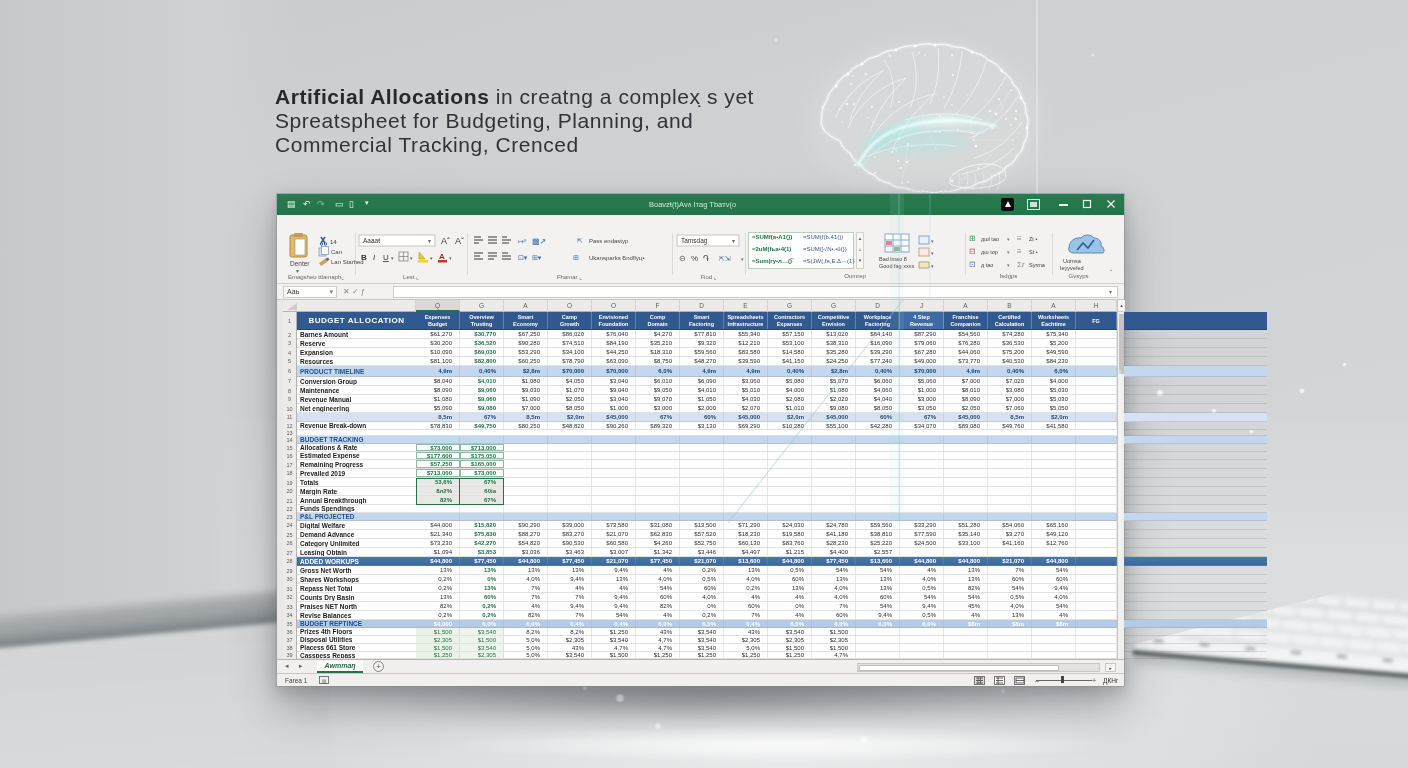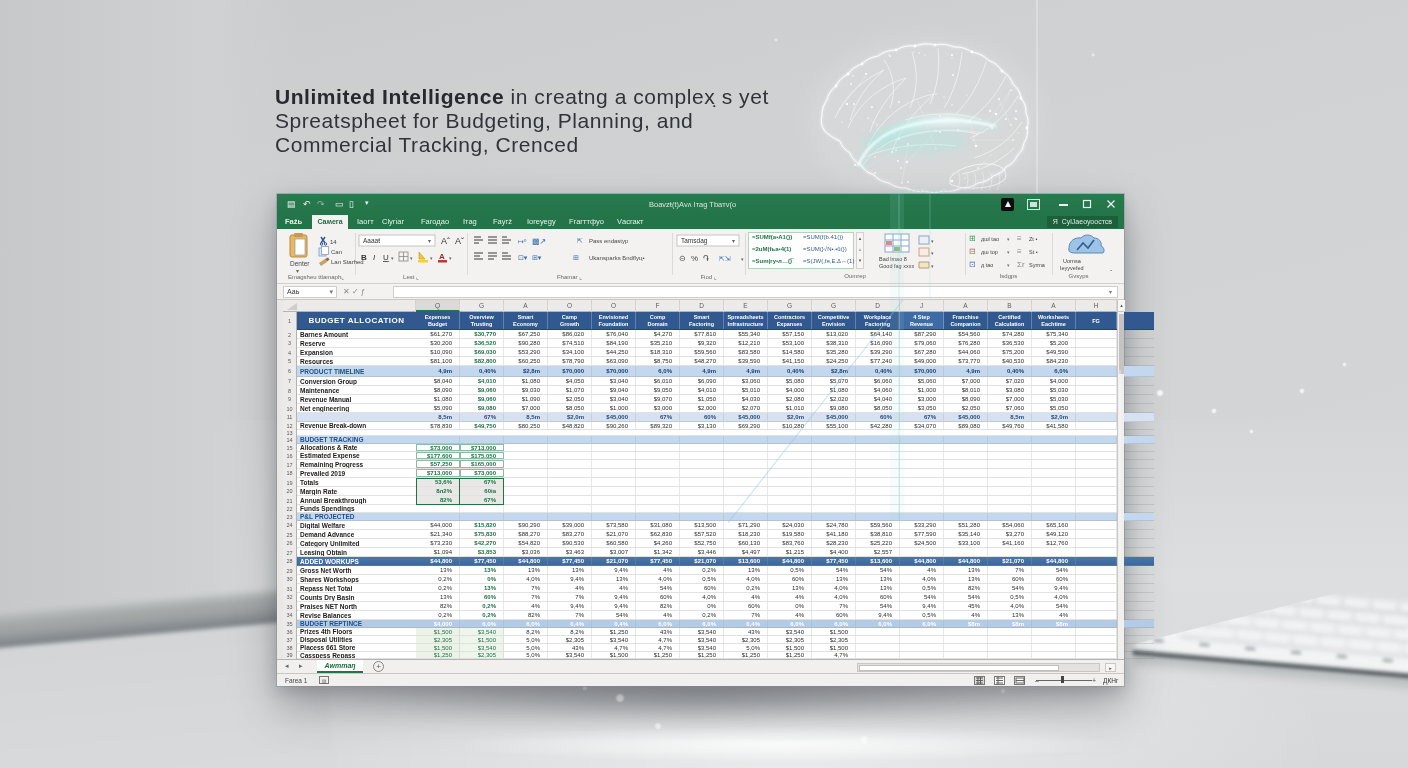--- a/index.html
+++ b/index.html
@@ -53,21 +53,21 @@
 #fbar{position:absolute;left:0;top:90px;width:847px;height:16px;background:#f3f2f1;border-bottom:1px solid #c9c7c5;}
 #namebox{position:absolute;left:6px;top:2px;width:54px;height:12px;background:#fff;border:1px solid #cfcdcb;font-size:7px;color:#333;padding:1px 3px;}
 #fx{position:absolute;left:66px;top:3px;font-size:8px;color:#8a8886;}
 #finput{position:absolute;left:116px;top:2px;width:725px;height:12px;background:#fff;border:1px solid #cfcdcb;}
 
 #sheet{position:absolute;left:6px;top:106px;width:841px;height:359px;background:#fff;}
 #colhdr{position:absolute;left:0;top:0;width:834px;height:12px;background:#ecebea;border-bottom:1px solid #b5b3b1;}
 .cl{position:absolute;top:0;height:12px;font-size:6.5px;color:#5e5c5a;text-align:center;line-height:12px;border-right:1px solid #d5d3d1;}
 #gutter{position:absolute;left:0;top:12px;width:14px;height:347px;background:#ecebea;border-right:1px solid #b5b3b1;}
 .rn{position:absolute;left:0;width:13px;font-size:5.5px;color:#5e5c5a;text-align:center;}
-.row{position:absolute;left:14px;width:857px;}
+.row{position:absolute;left:14px;width:970px;}
 .cell{position:absolute;top:0;height:100%;font-size:6px;color:#2e2c2a;overflow:hidden;white-space:nowrap;}
 .lab{padding-left:3px;font-size:6.5px;line-height:1.4;font-weight:bold;color:#1c1a18;}
 .val{text-align:right;padding-right:7px;border-right:1px solid rgba(160,160,160,.25);}
 .vscroll{position:absolute;left:834px;top:0px;width:7px;height:359px;background:#f1f0ef;border-left:1px solid #c9c7c5;}
 .vthumb{position:absolute;left:1px;top:14px;width:5px;height:60px;background:#c6c4c2;}
 
 #stabs{position:absolute;left:0;top:465px;width:847px;height:14px;background:#f1f0ef;border-top:1px solid #b5b3b1;font-size:7px;color:#555;}
 #sheettab{position:absolute;left:40px;top:0px;width:46px;height:13px;background:#fff;border-bottom:2px solid #217447;color:#1d6a40;font-weight:bold;font-style:italic;text-align:center;line-height:12px;font-size:7px;}
 #hscroll{position:absolute;left:580px;top:3px;width:243px;height:9px;background:#e4e2e0;border:1px solid #c9c7c5;}
 #hthumb{position:absolute;left:1px;top:1px;width:200px;height:6px;background:#fff;border:1px solid #c0beba;}
@@ -134,21 +134,21 @@
 <div class="sp" style="left:1299px;top:388px;width:6px;height:6px;opacity:0.8;"></div>
 <div class="sp" style="left:1341.5px;top:361.5px;width:5.0px;height:5.0px;opacity:0.7;"></div>
 <div class="sp" style="left:1248.5px;top:428.5px;width:5.0px;height:5.0px;opacity:0.7;"></div>
 <div class="sp" style="left:615px;top:693px;width:10px;height:10px;opacity:0.9;"></div>
 <div class="sp" style="left:654px;top:722px;width:8px;height:8px;opacity:0.8;"></div>
 <div class="sp" style="left:859px;top:735px;width:10px;height:10px;opacity:0.9;"></div>
 <div class="sp" style="left:1000px;top:688px;width:6px;height:6px;opacity:0.7;"></div>
 <div class="sp" style="left:582px;top:685px;width:6px;height:6px;opacity:0.6;"></div>
 <div class="sp" style="left:1091px;top:53px;width:4px;height:4px;opacity:0.6;"></div>
 <div class="sp" style="left:774.4px;top:38.4px;width:3.2px;height:3.2px;opacity:0.5;"></div>
-<div id="head"><b>Unlimited Intelligence</b> in creatng a complex ̣s yet<br>Spreatspheet for Budgeting, Planning, and<br>Commercial Tracking, Crenced</div>
+<div id="head"><b>Artificial Allocations</b> in creatng a complex ̣s yet<br>Spreatspheet for Budgeting, Planning, and<br>Commercial Tracking, Crenced</div>
 <svg class="abs" style="left:0;top:0;" width="1408" height="768" viewBox="0 0 1408 768">
 <defs>
  <filter id="b1" x="-40%" y="-40%" width="180%" height="180%">
         <feGaussianBlur stdDeviation="3.5"></feGaussianBlur>
       </filter>
  <filter id="b2" x="-40%" y="-40%" width="180%" height="180%">
         <feGaussianBlur stdDeviation="1"></feGaussianBlur>
       </filter>
  <filter id="b3" x="-60%" y="-60%" width="220%" height="220%">
         <feGaussianBlur stdDeviation="8"></feGaussianBlur>
@@ -314,33 +314,20 @@
       <div class="abs" style="left:750px;top:5px;width:13px;height:11px;border:1px solid #d7e8dd;"></div>
       <div class="abs" style="left:753px;top:8px;width:7px;height:5px;background:#cfe2d6;"></div>
       <div class="abs" style="left:782px;top:10px;width:9px;height:1.5px;background:#e8f2ec;"></div>
       <svg class="abs" style="left:804px;top:4px;" width="12" height="12">
         <rect x="2.5" y="2.5" width="7" height="7" fill="none" stroke="#e8f2ec" stroke-width="1.2"></rect>
       </svg>
       <svg class="abs" style="left:828px;top:4px;" width="12" height="12">
         <path d="M2.5,2.5 L9.5,9.5 M9.5,2.5 L2.5,9.5" stroke="#eef5f0" stroke-width="1.3"></path>
       </svg>
     </div>
-    <div id="tabrow">
-      <div class="tab" style="left:8px;font-weight:bold;">Fаźь</div>
-      <div id="hometab" style="left:35px;width:36px;">Саʍега</div>
-      <div class="tab" style="left:80px;">Iаогт</div>
-      <div class="tab" style="left:105px;">СƖугіаг</div>
-      <div class="tab" style="left:144px;">Fагодао</div>
-      <div class="tab" style="left:186px;">Iтаɡ</div>
-      <div class="tab" style="left:216px;">Fаугż</div>
-      <div class="tab" style="left:250px;">Iогеуеɡу</div>
-      <div class="tab" style="left:292px;">Fгагттфуо</div>
-      <div class="tab" style="left:340px;">Vасгакт</div>
-      <div id="sharebox">Я&nbsp;&nbsp;СуlJаеоуоостсв</div>
-    </div>
     <div id="ribbon">
       <div class="gsep" style="left:78px;"></div>
       <div class="gsep" style="left:190px;"></div>
       <div class="gsep" style="left:395px;"></div>
       <div class="gsep" style="left:468px;"></div>
       <div class="gsep" style="left:688px;"></div>
       <div class="gsep" style="left:775px;"></div>
       <div class="glabel" style="left:0px;width:78px;">Emagsheu ttlamaph⌞</div>
       <div class="glabel" style="left:78px;width:112px;">Lest ⌞</div>
       <div class="glabel" style="left:190px;width:205px;">Fhamar ⌞</div>

